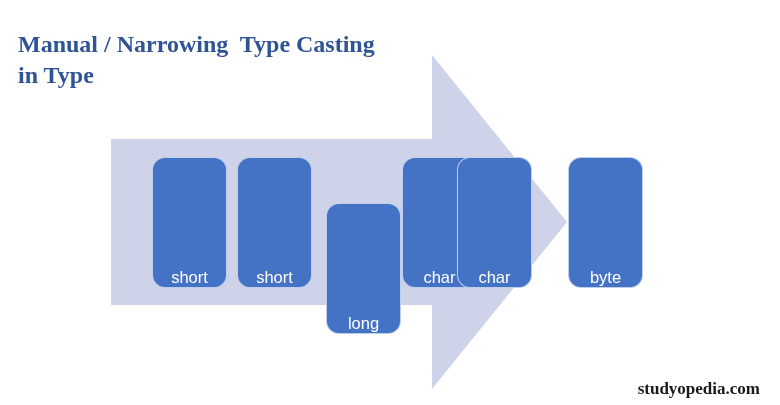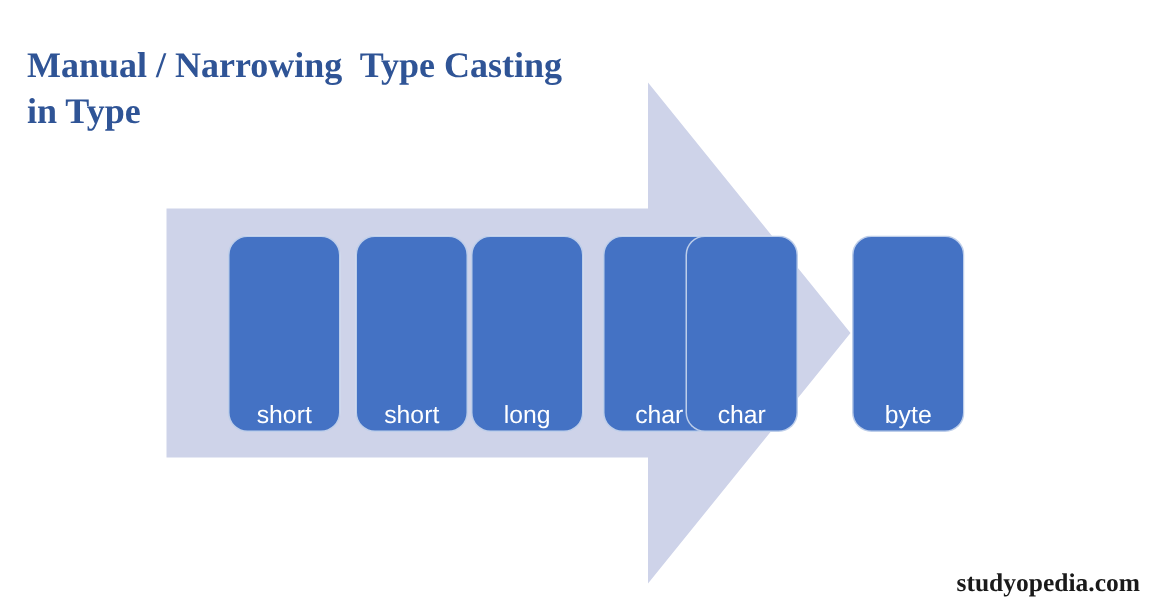--- a/index.html
+++ b/index.html
@@ -51,21 +51,21 @@
     display: flex;
     align-items: flex-end;
     justify-content: center;
     color: var(--box-text-color);
     font-size: 16.5px;
     font-family: Liberation Sans, sans-serif;
   }
   .type-box:nth-of-type(1) { left: 67px; }
   .type-box:nth-of-type(2) { left: 152px; }
   .type-box:nth-of-type(3) { left: 237px; }
-  .type-box:nth-of-type(4) { left: 314px; }
+  .type-box:nth-of-type(4) { left: 326px; margin-top: 46px; }
   .type-box:nth-of-type(5) { left: 402px; }
   .type-box:nth-of-type(6) { left: 457px; }
   .type-box:nth-of-type(7) { left: 568px; }
 
   .footer-watermark {
     position: absolute;
     right: 20px;
     top: 379px;
     font-family: "Liberation Serif", "DejaVu Serif", serif;
     font-weight: bold;

